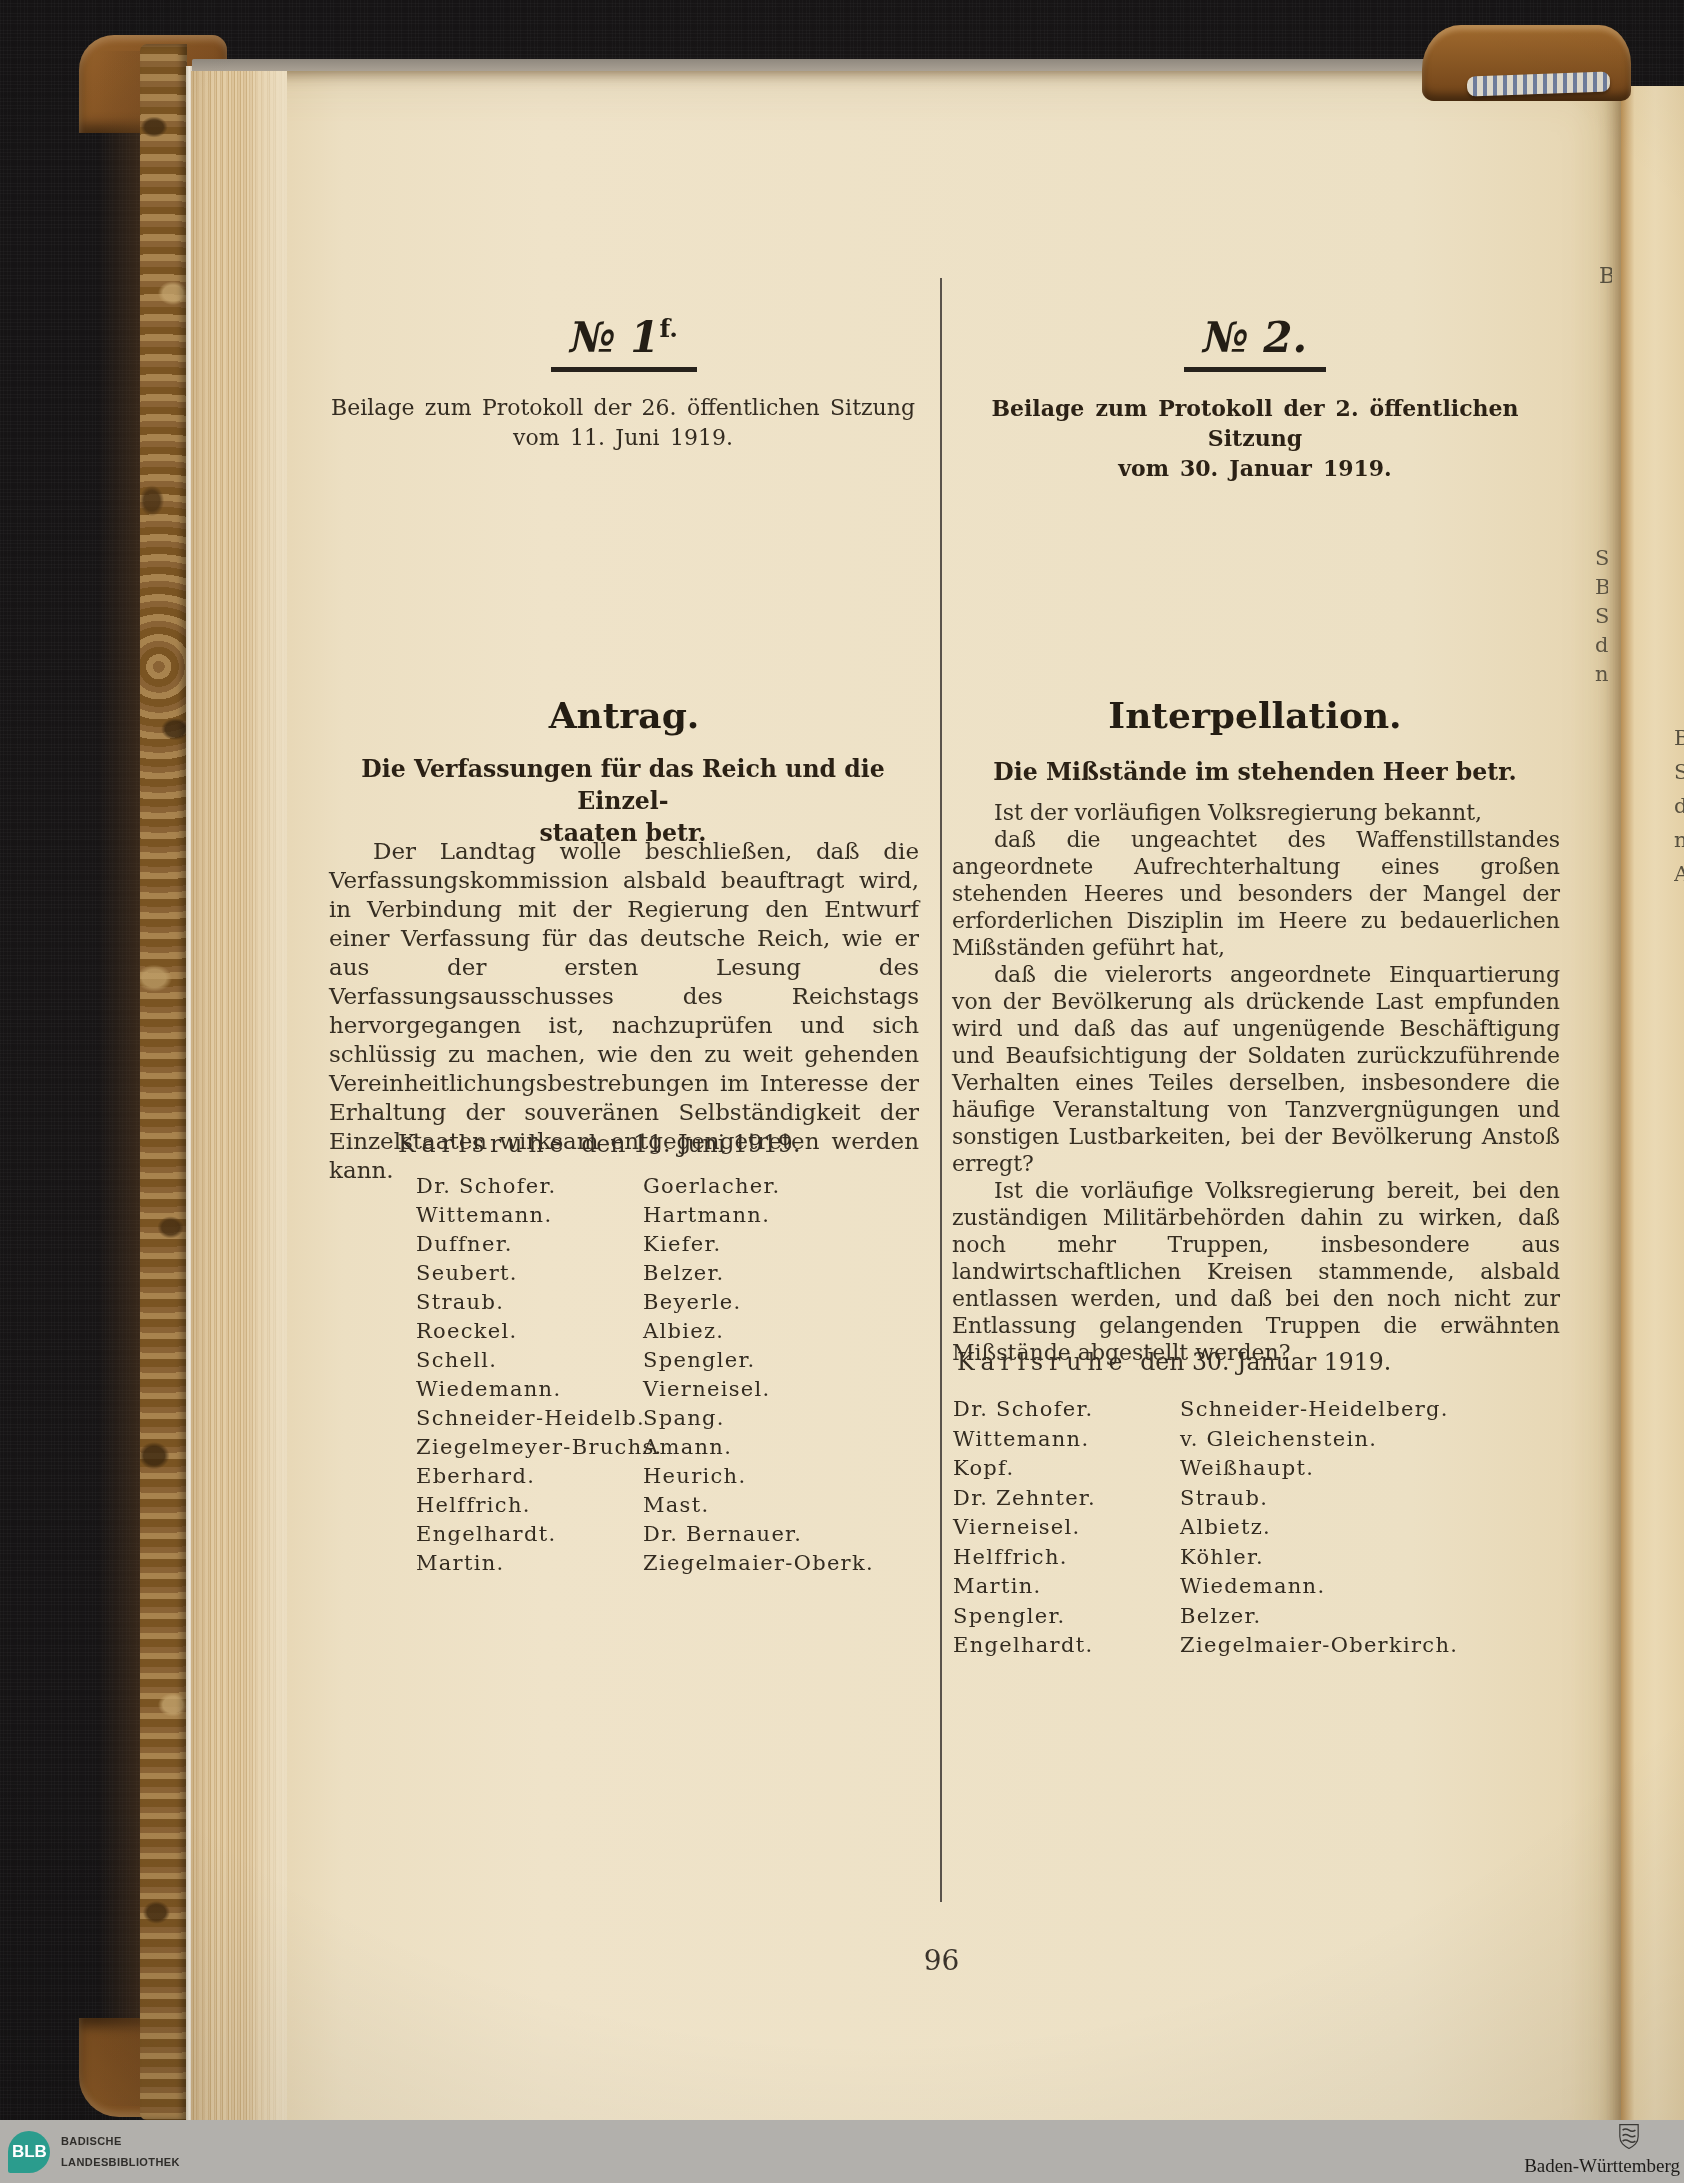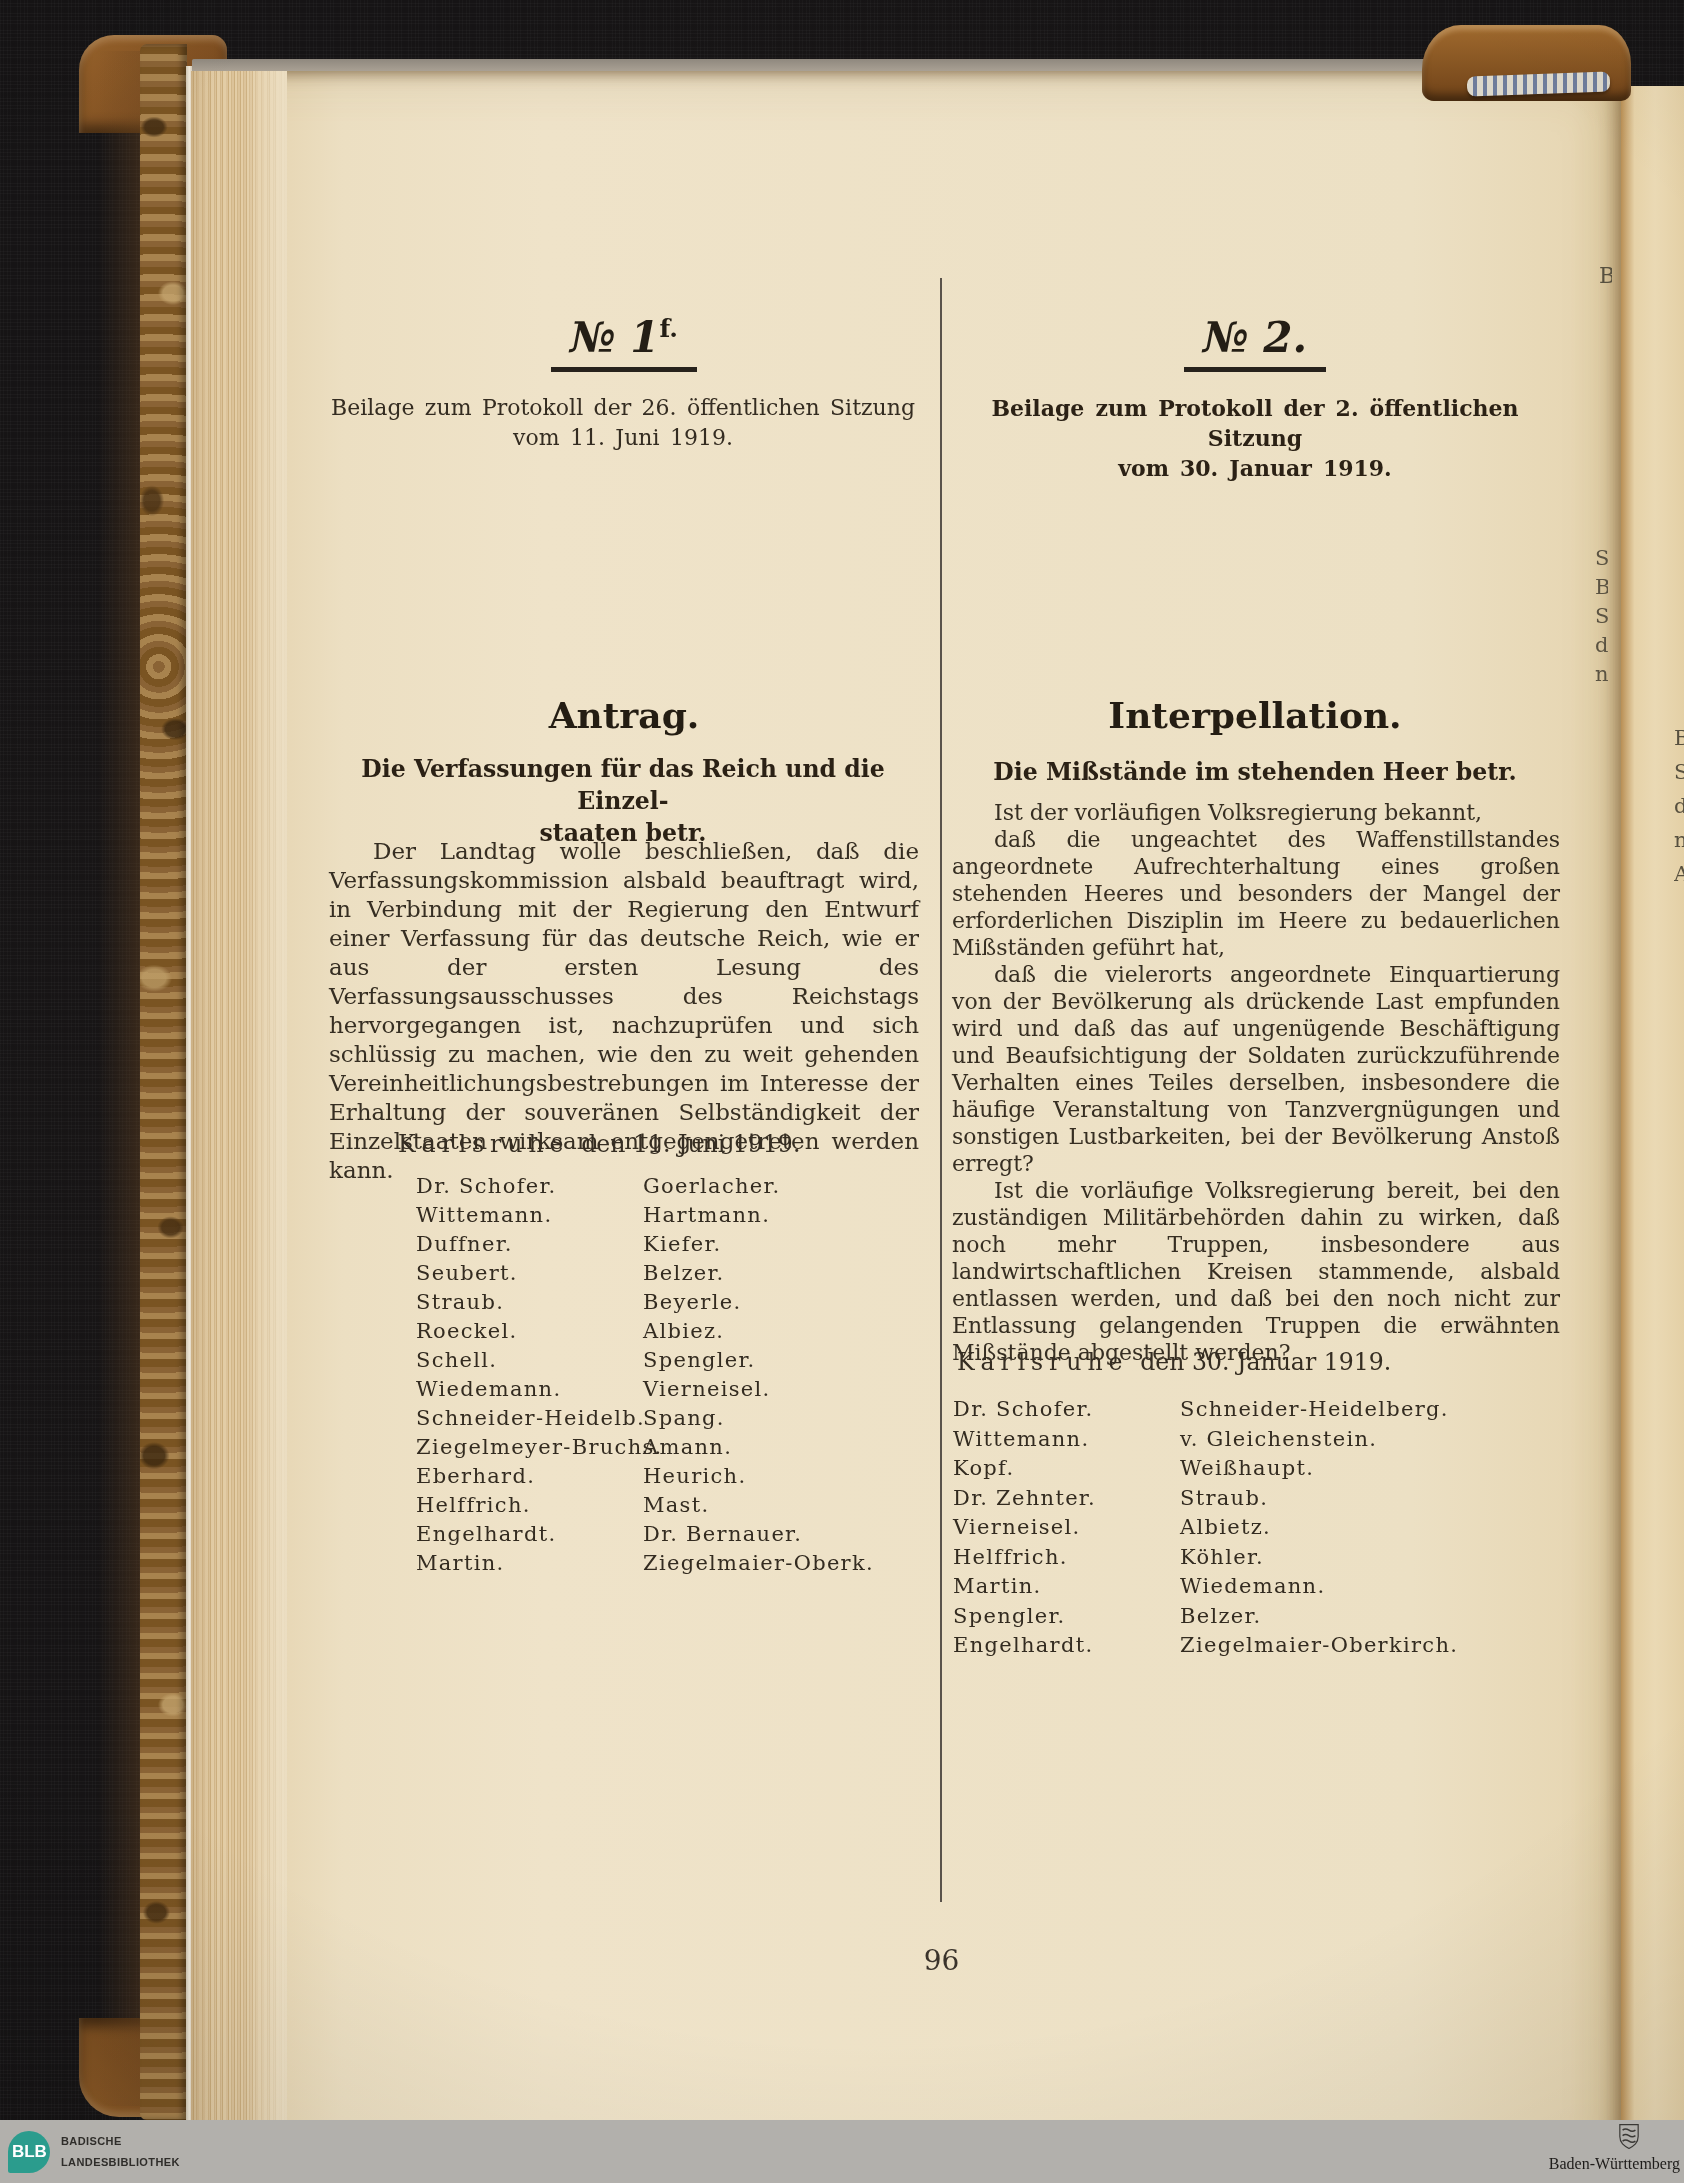--- a/index.html
+++ b/index.html
@@ -112,21 +112,21 @@
     background:radial-gradient(120% 90% at 52% 44%, transparent 55%, rgba(0,0,0,0.20) 95%); }
 
   
   .footer-bar { position:absolute; left:0; top:2120px; width:1685px; height:63px; z-index:9; background:#b2b0ac;padding-left:41px; }
   .blb-badge { position:absolute; left:8.4px; top:11px; width:42px; height:42px; border-radius:21px 21px 21px 2.5px;
     background:#2b9c8d; color:#ffffff; font-family:"Liberation Sans", sans-serif; font-weight:bold; font-size:17px;
     display:flex; align-items:center; justify-content:center; }
   .blb-text { position:absolute; left:61px; top:11px; font-family:"Liberation Sans", sans-serif; font-weight:bold;
     font-size:11px; line-height:21px; letter-spacing:0.4px; color:#2f2d2a; }
   .bw-arms { position:absolute; left:1618px; top:3.4px; width:22px; height:27px; }
-  .bw-name { position:absolute; right:5px; top:35px; font-family:"Liberation Serif", serif; font-size:16px; color:#1e1c1a;text-align:right; }
+  .bw-name { position:absolute; right:5px; top:35px; font-family:"Liberation Serif", serif; font-size:19px; color:#1e1c1a;text-align:right; }
 </style>
 </head>
 <body>
 
 <div class="backdrop"></div>
 
 <div>
   <div class="leather-tl"></div>
   <div class="leather-bl"></div>
   <div class="spine-sheen"></div>

